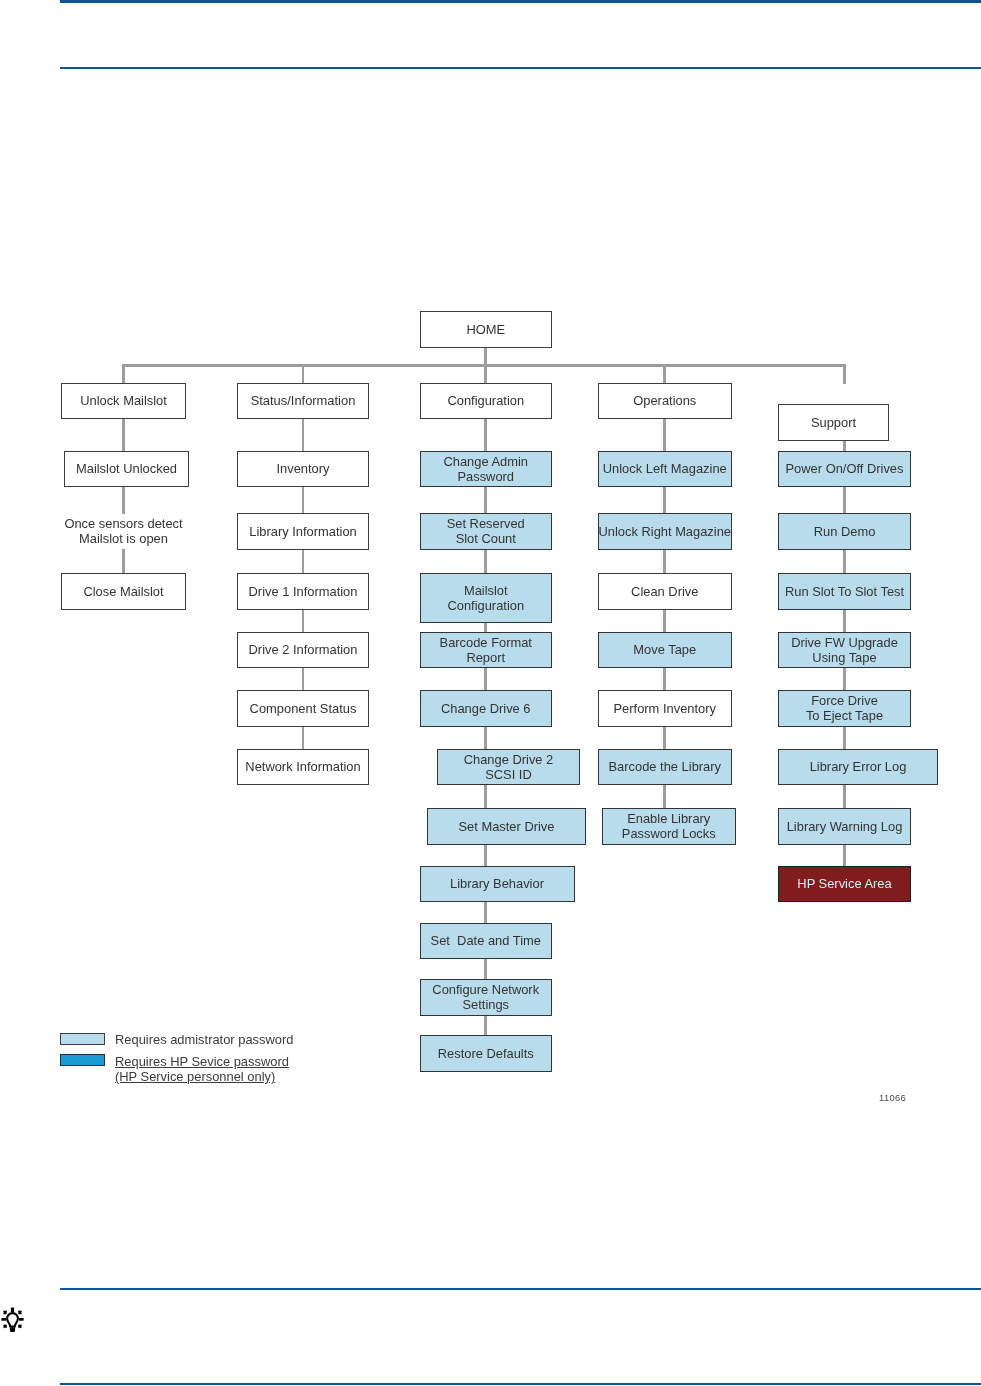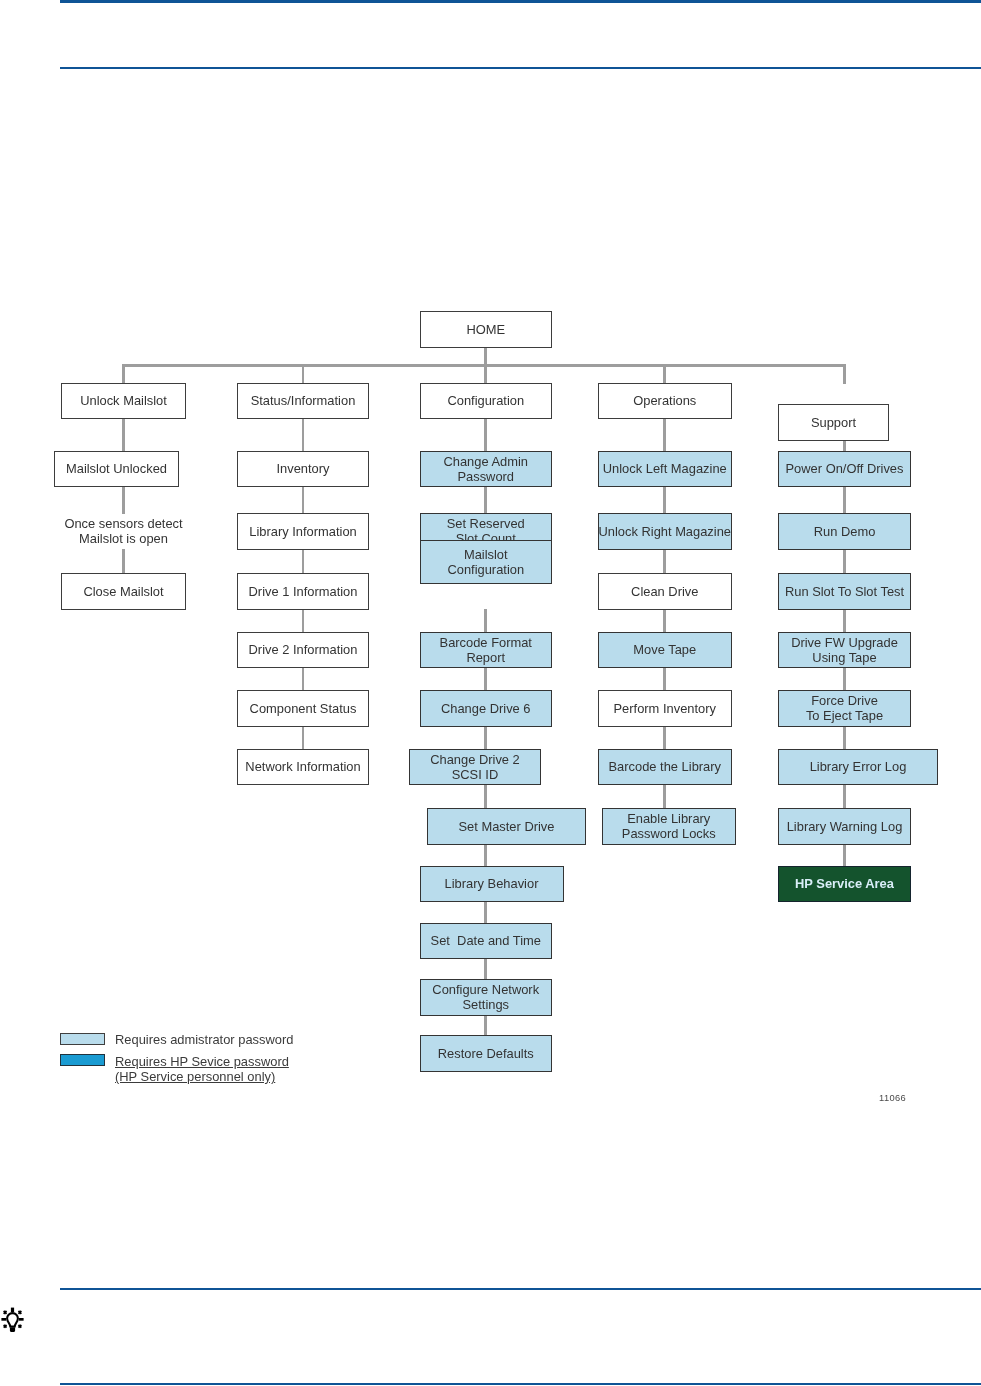--- a/index.html
+++ b/index.html
@@ -9,21 +9,21 @@
   .rule-top-thick{left:60px;top:0;width:921px;height:2.6px;}
   .rule-top-thin{left:60px;top:67.2px;width:921px;height:1.6px;}
   .rule-bottom-thin{left:60px;top:1288.4px;width:921px;height:1.7px;}
   .rule-bottom-thick{left:60px;top:1382.6px;width:921px;height:2.9px;}
   .conn{position:absolute;background:#9d9d9d;}
   .box{position:absolute;box-sizing:border-box;border:1.6px solid #3d3d3d;
        display:flex;align-items:center;justify-content:center;text-align:center;
        font-size:12.9px;line-height:15px;color:#333333;white-space:pre;}
   .box.plain{background:#ffffff;}
   .box.admin{background:#b9dcec;border-color:#343434;}
-  .box.service{background:#14532d;border-color:#15242e;border-width:1.9px;color:#d9eef8;font-weight:bold;}
+  .box.service{background:#7f1d1d;border-color:#15242e;border-width:1.9px;color:#d9eef8;}
   .free-text{position:absolute;display:flex;align-items:center;justify-content:center;
        text-align:center;font-size:12.9px;line-height:15px;color:#333333;white-space:pre;}
   .legend-swatch{position:absolute;box-sizing:border-box;width:45px;height:12px;}
   .legend-swatch.admin{left:60px;top:1032.5px;background:#b9dcec;border:1.7px solid #3f3f3f;}
   .legend-swatch.service{left:60px;top:1054px;background:#1a9bd2;border:1.7px solid #20323d;}
   .legend-label{position:absolute;left:115px;font-size:12.9px;line-height:15.8px;color:#3b3b3b;
        white-space:pre;}
   .legend-label.l1{top:1032px;}
   .legend-label.l2{top:1053.5px;text-decoration:underline;}
   .figure-number{position:absolute;left:879px;top:1093px;font-size:9.3px;color:#4a4a4a;
@@ -74,45 +74,45 @@
   <div class="conn" style="left:843.2px;top:418px;width:2.6px;height:33.5px"></div>
   <div class="conn" style="left:843.2px;top:486px;width:2.6px;height:28px"></div>
   <div class="conn" style="left:843.2px;top:548.5px;width:2.6px;height:25.5px"></div>
   <div class="conn" style="left:843.2px;top:608.5px;width:2.6px;height:24px"></div>
   <div class="conn" style="left:843.2px;top:667px;width:2.6px;height:24px"></div>
   <div class="conn" style="left:843.2px;top:725.5px;width:2.6px;height:24px"></div>
   <div class="conn" style="left:843.2px;top:784px;width:2.6px;height:25px"></div>
   <div class="conn" style="left:843.2px;top:843.5px;width:2.6px;height:23px"></div>
   <div class="box plain" style="left:419.5px;top:310.5px;width:132.5px;height:37px">HOME</div>
   <div class="box plain" style="left:61px;top:382.5px;width:125px;height:36.5px">Unlock Mailslot</div>
-  <div class="box plain" style="left:54px;top:450.5px;width:125px;height:36.5px">Mailslot Unlocked</div>
+  <div class="box plain" style="left:64px;top:450.5px;width:125px;height:36.5px">Mailslot Unlocked</div>
   <div class="free-text" style="left:61px;top:513px;width:125px;height:36.5px">Once sensors detect
 Mailslot is open</div>
   <div class="box plain" style="left:61px;top:573px;width:125px;height:36.5px">Close Mailslot</div>
   <div class="box plain" style="left:237px;top:382.5px;width:132px;height:36.5px">Status/Information</div>
   <div class="box plain" style="left:237px;top:450.5px;width:132px;height:36.5px">Inventory</div>
   <div class="box plain" style="left:237px;top:513px;width:132px;height:36.5px">Library Information</div>
   <div class="box plain" style="left:237px;top:573px;width:132px;height:36.5px">Drive 1 Information</div>
   <div class="box plain" style="left:237px;top:631.5px;width:132px;height:36.5px">Drive 2 Information</div>
   <div class="box plain" style="left:237px;top:690px;width:132px;height:36.5px">Component Status</div>
   <div class="box plain" style="left:237px;top:748.5px;width:132px;height:36.5px">Network Information</div>
   <div class="box plain" style="left:419.5px;top:382.5px;width:132.5px;height:36.5px">Configuration</div>
   <div class="box admin" style="left:419.5px;top:450.5px;width:132.5px;height:36.5px">Change Admin
 Password</div>
   <div class="box admin" style="left:419.5px;top:513px;width:132.5px;height:36.5px">Set Reserved
 Slot Count</div>
-  <div class="box admin" style="left:419.5px;top:540px;width:132.5px;height:44px">Mailslot
+  <div class="box admin" style="left:419.5px;top:573px;width:132.5px;height:50px">Mailslot
 Configuration</div>
   <div class="box admin" style="left:419.5px;top:631.5px;width:132.5px;height:36.5px">Barcode Format
 Report</div>
   <div class="box admin" style="left:419.5px;top:690px;width:132.5px;height:36.5px">Change Drive 6</div>
-  <div class="box admin" style="left:409px;top:748.5px;width:132px;height:36.5px">Change Drive 2
+  <div class="box admin" style="left:437px;top:748.5px;width:143px;height:36.5px">Change Drive 2
 SCSI ID</div>
   <div class="box admin" style="left:427px;top:808px;width:159px;height:36.5px">Set Master Drive</div>
-  <div class="box admin" style="left:419.5px;top:865.5px;width:144px;height:36.5px">Library Behavior</div>
+  <div class="box admin" style="left:419.5px;top:865.5px;width:155px;height:36.5px">Library Behavior</div>
   <div class="box admin" style="left:419.5px;top:922.5px;width:132.5px;height:36.5px">Set  Date and Time</div>
   <div class="box admin" style="left:419.5px;top:979px;width:132.5px;height:36.5px">Configure Network
 Settings</div>
   <div class="box admin" style="left:419.5px;top:1035px;width:132.5px;height:36.5px">Restore Defaults</div>
   <div class="box plain" style="left:598px;top:382.5px;width:133.5px;height:36.5px">Operations</div>
   <div class="box admin" style="left:598px;top:450.5px;width:133.5px;height:36.5px">Unlock Left Magazine</div>
   <div class="box admin" style="left:598px;top:513px;width:133.5px;height:36.5px">Unlock Right Magazine</div>
   <div class="box plain" style="left:598px;top:573px;width:133.5px;height:36.5px">Clean Drive</div>
   <div class="box admin" style="left:598px;top:631.5px;width:133.5px;height:36.5px">Move Tape</div>
   <div class="box plain" style="left:598px;top:690px;width:133.5px;height:36.5px">Perform Inventory</div>

